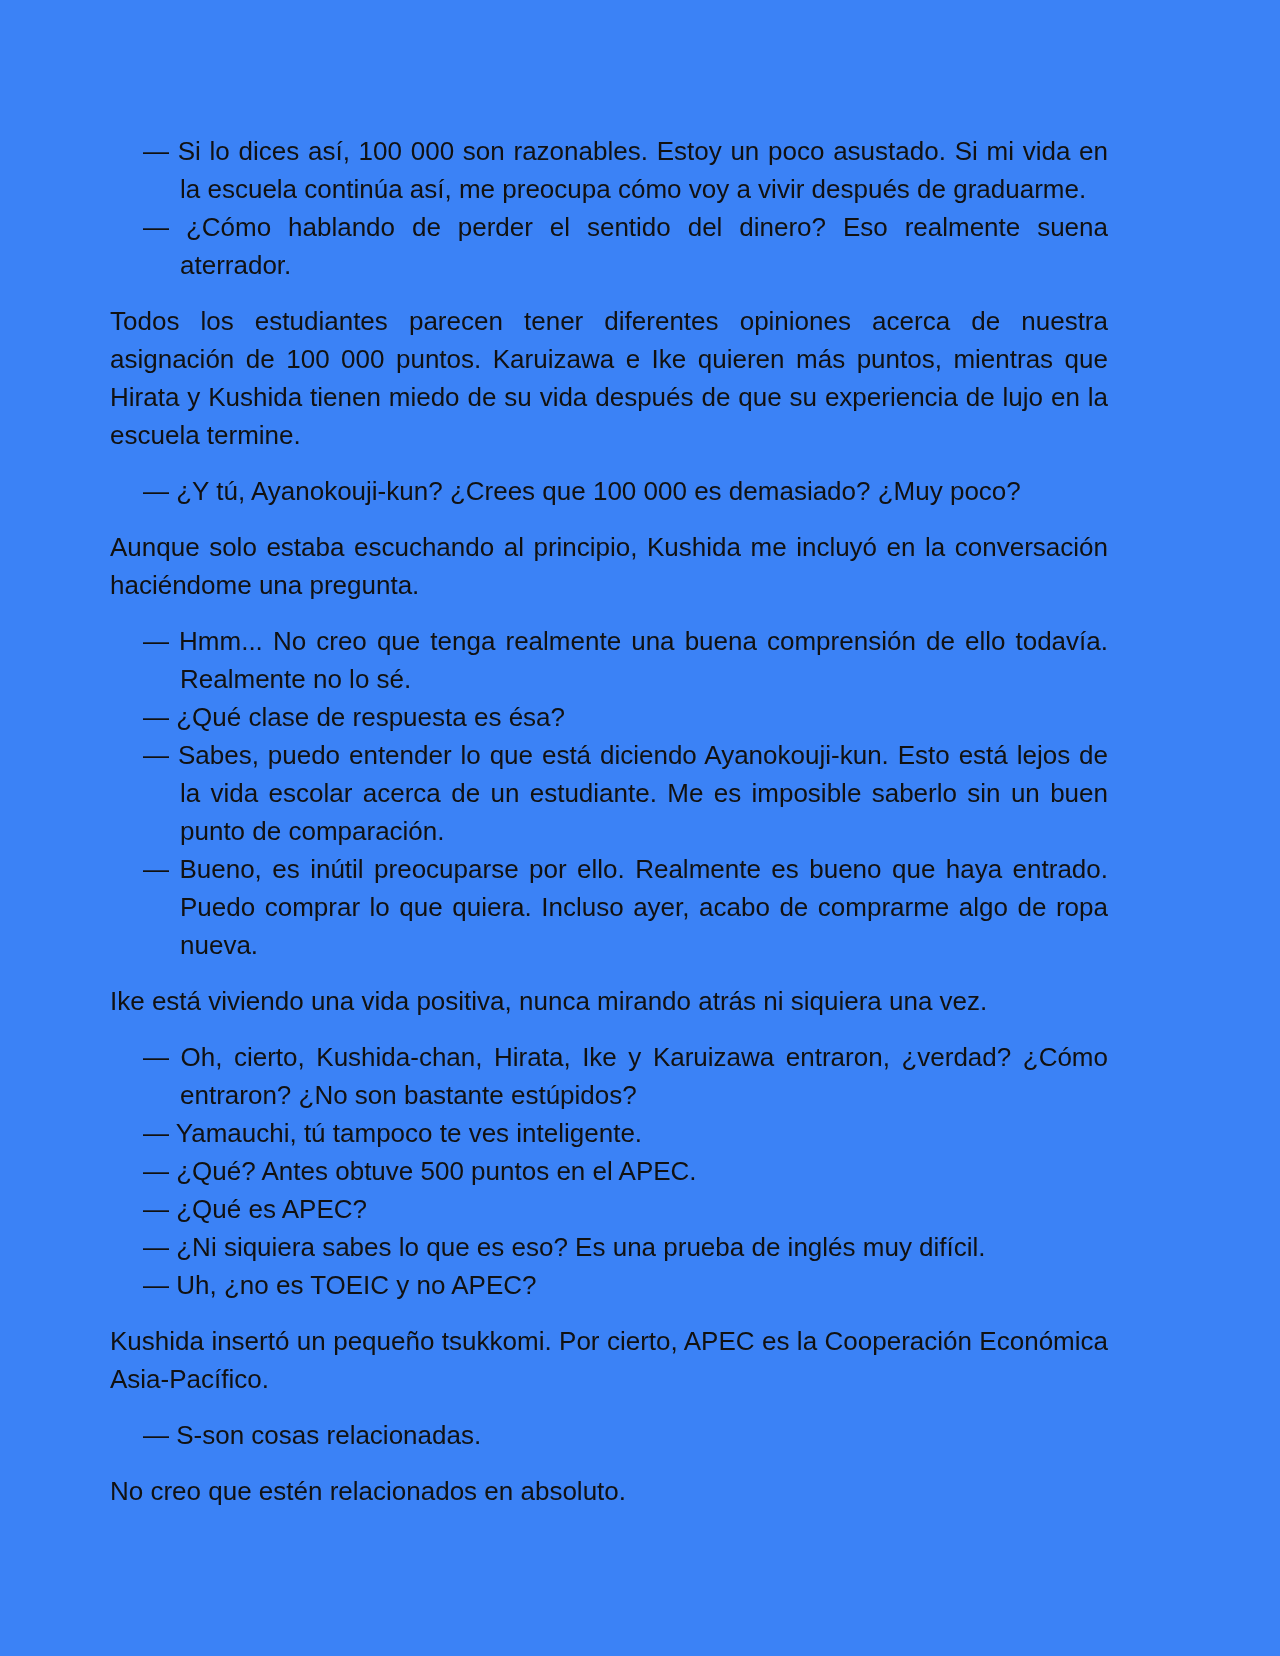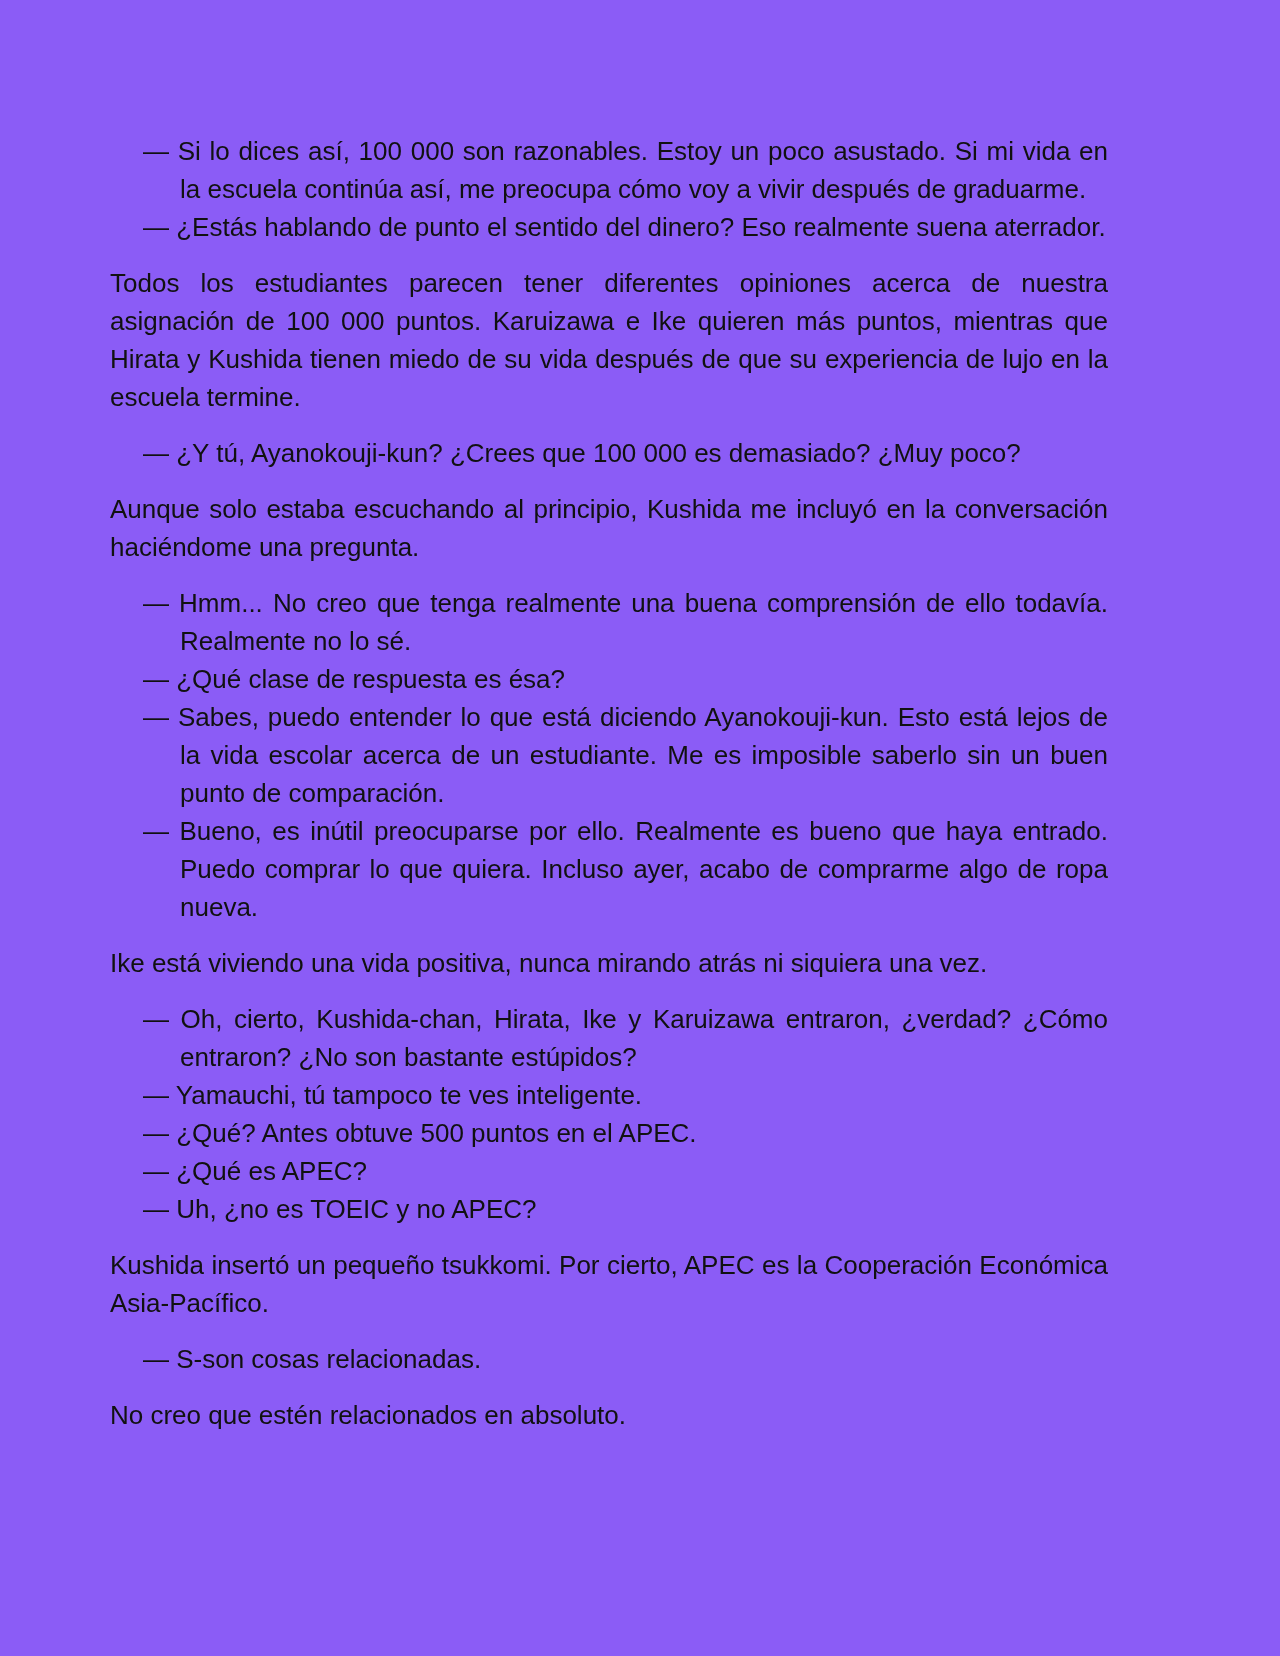--- a/index.html
+++ b/index.html
@@ -5,21 +5,21 @@
   html, body {
     margin: 0;
     padding: 0;
     background: #ffffff;
   }
   .page {
     position: relative;
     width: 1280px;
     height: 1656px;
     margin: 0 auto;
-    background: #8b5cf6;
+    background: #3b82f6;
     box-sizing: border-box;
     padding: 132px 172px 0 110px;
     font-family: "Liberation Sans", "DejaVu Sans", sans-serif;
     color: #111111;
     overflow: hidden;
   }
   .text-content {
     width: 100%;
   }
   p {
@@ -45,39 +45,40 @@
     margin-top: 0;
   }
 </style>
 </head>
 <body>
 
 <div class="page">
   <div class="text-content">
       <div class="dialogue-group">
         <p class="dialogue">— Si lo dices así, 100 000 son razonables. Estoy un poco asustado. Si mi vida en la escuela continúa así, me preocupa cómo voy a vivir después de graduarme.</p>
-        <p class="dialogue">— ¿Estás hablando de punto el sentido del dinero? Eso realmente suena aterrador.</p>
+        <p class="dialogue">— ¿Cómo hablando de perder el sentido del dinero? Eso realmente suena aterrador.</p>
       </div>
       <p class="narration">Todos los estudiantes parecen tener diferentes opiniones acerca de nuestra asignación de 100 000 puntos. Karuizawa e Ike quieren más puntos, mientras que Hirata y Kushida tienen miedo de su vida después de que su experiencia de lujo en la escuela termine.</p>
       <div class="dialogue-group">
         <p class="dialogue">— ¿Y tú, Ayanokouji-kun? ¿Crees que 100 000 es demasiado? ¿Muy poco?</p>
       </div>
       <p class="narration">Aunque solo estaba escuchando al principio, Kushida me incluyó en la conversación haciéndome una pregunta.</p>
       <div class="dialogue-group">
         <p class="dialogue">— Hmm... No creo que tenga realmente una buena comprensión de ello todavía. Realmente no lo sé.</p>
         <p class="dialogue">— ¿Qué clase de respuesta es ésa?</p>
         <p class="dialogue">— Sabes, puedo entender lo que está diciendo Ayanokouji-kun. Esto está lejos de la vida escolar acerca de un estudiante. Me es imposible saberlo sin un buen punto de comparación.</p>
         <p class="dialogue">— Bueno, es inútil preocuparse por ello. Realmente es bueno que haya entrado. Puedo comprar lo que quiera. Incluso ayer, acabo de comprarme algo de ropa nueva.</p>
       </div>
       <p class="narration">Ike está viviendo una vida positiva, nunca mirando atrás ni siquiera una vez.</p>
       <div class="dialogue-group">
         <p class="dialogue">— Oh, cierto, Kushida-chan, Hirata, Ike y Karuizawa entraron, ¿verdad? ¿Cómo entraron? ¿No son bastante estúpidos?</p>
         <p class="dialogue">— Yamauchi, tú tampoco te ves inteligente.</p>
         <p class="dialogue">— ¿Qué? Antes obtuve 500 puntos en el APEC.</p>
         <p class="dialogue">— ¿Qué es APEC?</p>
+        <p class="dialogue">— ¿Ni siquiera sabes lo que es eso? Es una prueba de inglés muy difícil.</p>
         <p class="dialogue">— Uh, ¿no es TOEIC y no APEC?</p>
       </div>
       <p class="narration">Kushida insertó un pequeño tsukkomi. Por cierto, APEC es la Cooperación Económica Asia-Pacífico.</p>
       <div class="dialogue-group">
         <p class="dialogue">— S-son cosas relacionadas.</p>
       </div>
       <p class="narration">No creo que estén relacionados en absoluto.</p>
     </div>
 </div>
 

